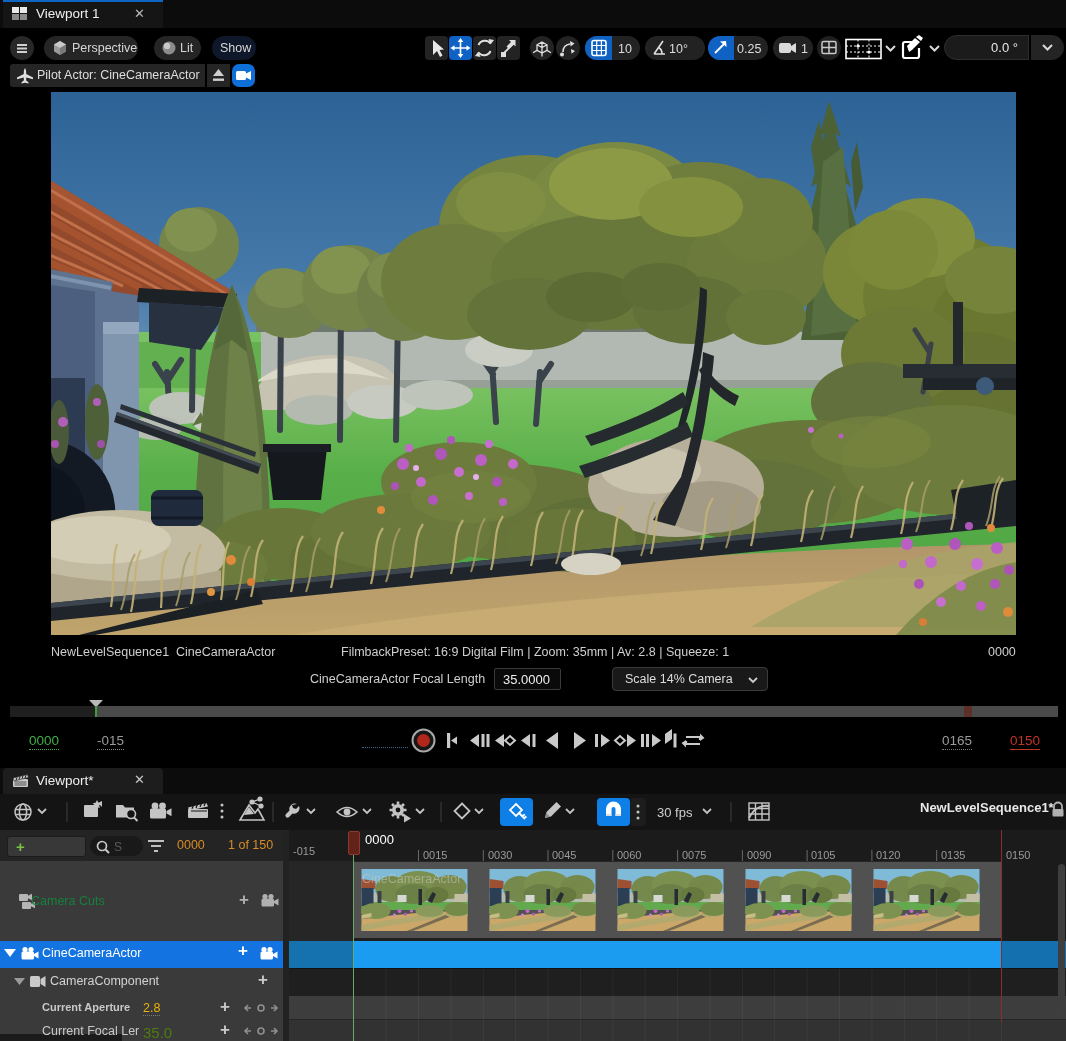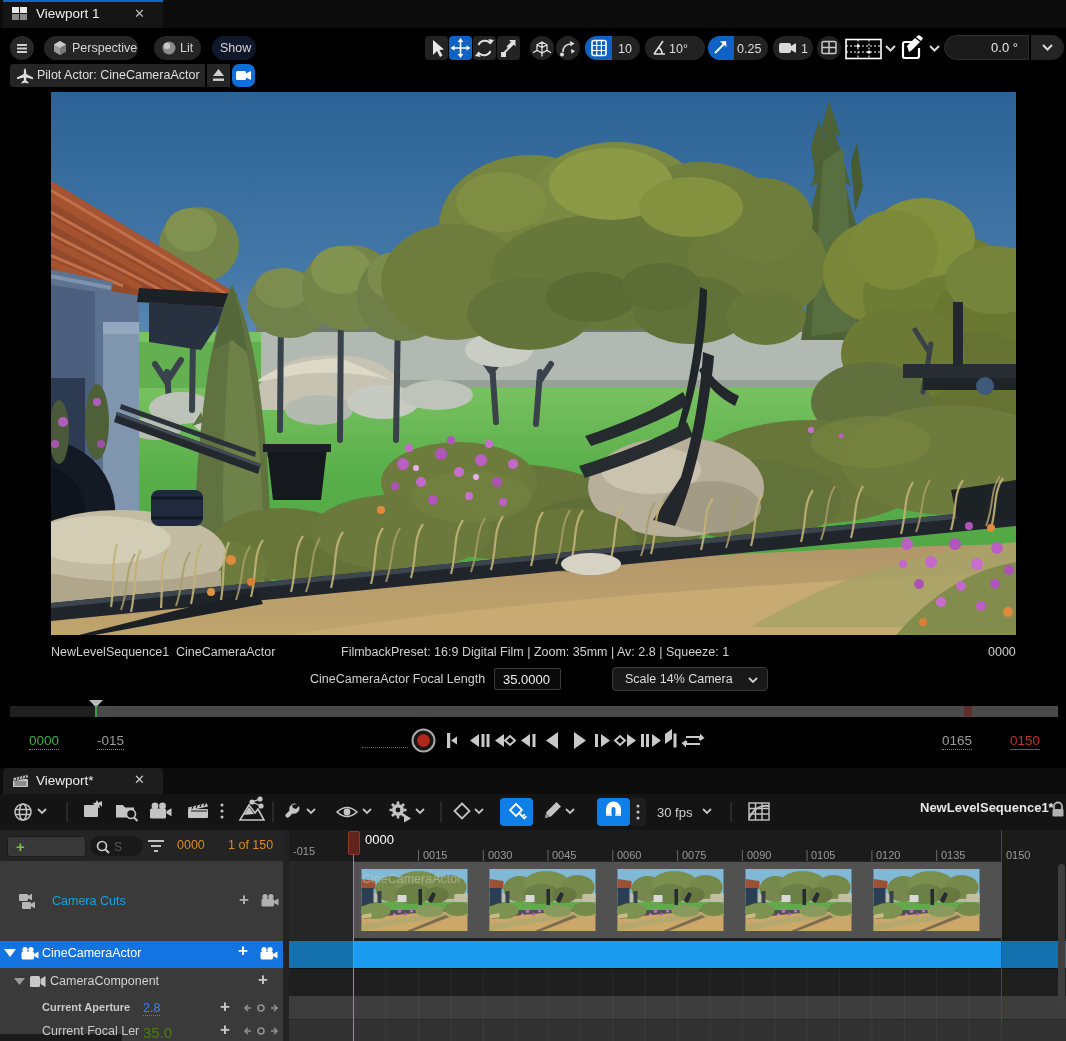--- a/index.html
+++ b/index.html
@@ -734,21 +734,21 @@
   <div class="abs" style="left:283px;top:62px;width:6px;height:211px;background:#222;"></div>
 
   <svg class="abs" style="left:18px;top:125px;" width="18" height="17" viewBox="0 0 18 17">
     <g fill="#b5b5b5">
           <rect x="1" y="1" width="9" height="7" rx="1"></rect>
           <path d="M10 2.8 l4 -2 v6.5 l-4 -2 Z"></path>
           <rect x="4" y="9" width="9" height="7" rx="1"></rect>
           <path d="M13 10.8 l4 -2 v6.5 l-4 -2 Z"></path>
         </g>
   </svg>
-  <div class="abs" style="left:52px;top:126px;color:#0ea5e9;font-size:12.5px;">Camera Cuts</div>
+  <div class="abs" style="left:31px;top:126px;color:#15803d;font-size:12.5px;">Camera Cuts</div>
   <div class="abs" style="left:239px;top:122px;color:#b0b0b0;font-size:17px;font-weight:bold;">+</div>
   <svg class="abs" style="left:260px;top:125px;" width="19" height="15" viewBox="0 0 19 15">
     <g fill="#b0b0b0">
           <circle cx="5" cy="3.5" r="2.6"></circle>
           <circle cx="11" cy="3.5" r="2.6"></circle>
           <rect x="1.5" y="5.5" width="12.5" height="8" rx="1.5"></rect>
           <path d="M14 8 l4.5 -2.5 v7 l-4.5 -2.5 Z"></path>
         </g>
   </svg>
 
@@ -779,21 +779,21 @@
         <path d="M0 0 h11 l-5.5 7 Z" fill="#9a9a9a"></path>
       </svg>
   <svg class="abs" style="left:30px;top:207px;" width="16" height="13">
         <rect x="0" y="1" width="10" height="11" rx="1.5" fill="#c9c9c9"></rect>
         <path d="M10.5 4 l5 -3 v11 l-5 -3 Z" fill="#c9c9c9"></path>
       </svg>
   <div class="abs" style="left:50px;top:206px;color:#d2d2d2;font-size:12.5px;">CameraComponent</div>
   <div class="abs" style="left:258px;top:202px;color:#c9c9c9;font-size:17px;font-weight:bold;">+</div>
 
   <div class="abs" style="left:42px;top:233px;color:#c9c9c9;font-size:11px;font-weight:bold;">Current Aperture</div>
-  <div class="abs" style="left:143px;top:233px;color:#3b82f6;font-size:12.5px;border-bottom:1px dotted #7a7a7a;">2.8</div>
+  <div class="abs" style="left:143px;top:233px;color:#eab308;font-size:12.5px;border-bottom:1px dotted #7a7a7a;">2.8</div>
   <div class="abs" style="left:220px;top:229px;color:#c9c9c9;font-size:17px;font-weight:bold;">+</div>
   <svg class="abs" style="left:243px;top:234px;" width="36" height="12" viewBox="0 0 36 12">
         <g stroke="#8f8f8f" stroke-width="1.6" fill="none">
           <path d="M8 6 H2 M5 3 L2 6 L5 9"></path>
           <circle cx="18" cy="6" r="3"></circle>
           <path d="M28 6 h6 M31 3 l3 3 -3 3"></path>
         </g>
       </svg>
 
   <div class="abs" style="left:42px;top:256px;color:#c9c9c9;font-size:12.5px;">Current Focal Ler</div>

